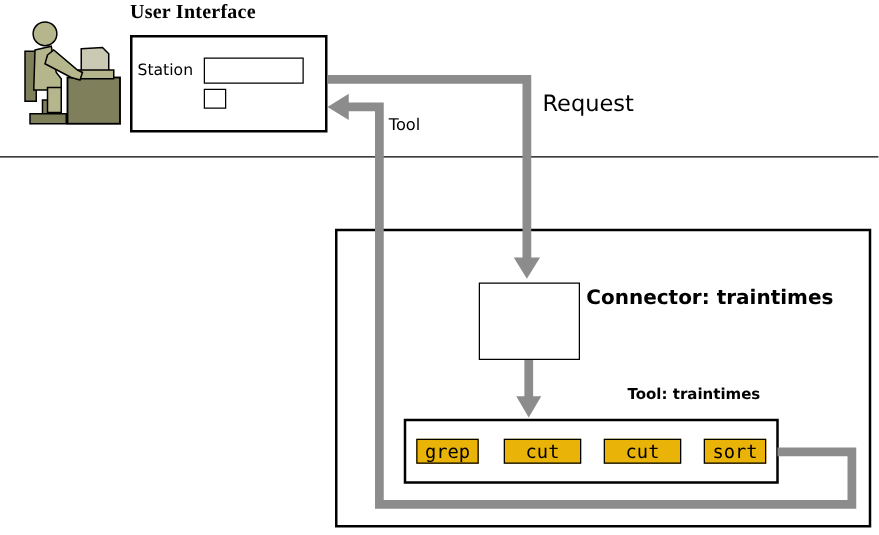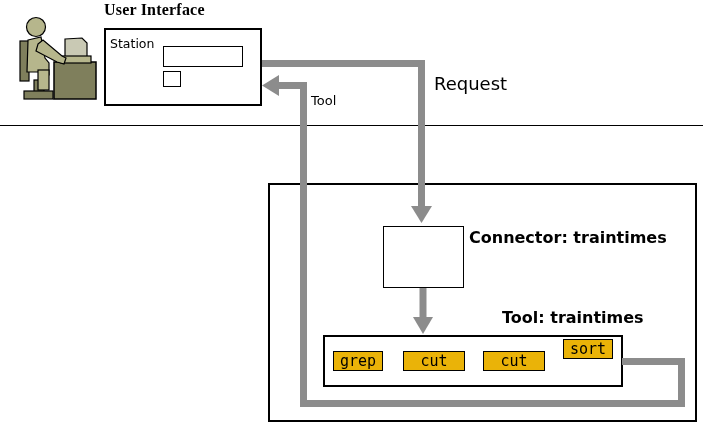--- a/index.html
+++ b/index.html
@@ -12,44 +12,44 @@
   *{margin:0;padding:0;box-sizing:border-box;}
   html,body{background:#fff;}
   body{font-family:"DejaVu Sans",sans-serif;color:#000;}
   #page{position:relative;width:703px;height:428px;background:#fff;overflow:hidden;}
 
   .abs{position:absolute;}
 
   
   #title{left:104px;top:1px;font-size:16px;font-weight:bold;letter-spacing:0.2px;font-family:Liberation Serif, serif;}
   #ui-box{left:104px;top:28px;width:158px;height:78px;border:2px solid var(--outline);background:#fff;}
-  #station-label{left:110px;top:36px;font-size:12.5px;}
+  #station-label{left:110px;top:48px;font-size:12.5px;}
   #station-input{left:163px;top:46px;width:80px;height:21px;border:1.5px solid var(--outline);
                  background:#fff;font-size:12px;font-family:"DejaVu Sans",sans-serif;padding:0 3px;outline:none;}
   #small-box{left:163px;top:71px;width:18px;height:16px;border:1.5px solid var(--outline);background:#fff;}
 
   
   #person{left:12px;top:10px;}
 
   
   #divider{left:0;top:125px;width:703px;height:0;border-top:1.5px solid var(--outline);}
 
   
   #big-box{left:268px;top:183px;width:429px;height:239px;border:2px solid var(--outline);background:#fff;}
   #connector-box{left:383px;top:226px;width:81px;height:62px;border:1px solid var(--outline);background:#fff;}
   #connector-caption-1{left:469px;top:228px;font-size:16px;font-weight:bold;}
   #connector-caption-2{left:483px;top:253px;font-size:16px;font-weight:bold;}
-  #tool-caption{left:502px;top:308px;font-size:16px;font-weight:bold;}
+  #tool-caption{left:502px;top:308px;font-size:12px;font-weight:bold;}
   #tool-box{left:323px;top:335px;width:300px;height:52px;border:2px solid var(--outline);background:#fff;}
   .cmd{border:1px solid var(--outline);background:#eab308;display:flex;align-items:center;justify-content:center;
        font-family:"DejaVu Sans Mono",monospace;font-size:15px;}
   #cmd-grep{left:333px;top:351px;width:50px;height:20px;}
   #cmd-cut1{left:403px;top:351px;width:62px;height:20px;}
   #cmd-cut2{left:483px;top:351px;width:62px;height:20px;}
-  #cmd-sort{left:563px;top:339px;width:50px;height:20px;}
+  #cmd-sort{left:563px;top:351px;width:50px;height:20px;}
 
   
   #request-label{left:434px;top:73px;font-size:18px;}
   #reply-label{left:311px;top:93px;font-size:13px;}
 
   
   #arrow-layer{left:0;top:0;width:703px;height:428px;pointer-events:none;}
   .flow{stroke:var(--arrow-gray);stroke-width:7;fill:none;}
   .head{fill:var(--arrow-gray);stroke:none;}
 </style>

